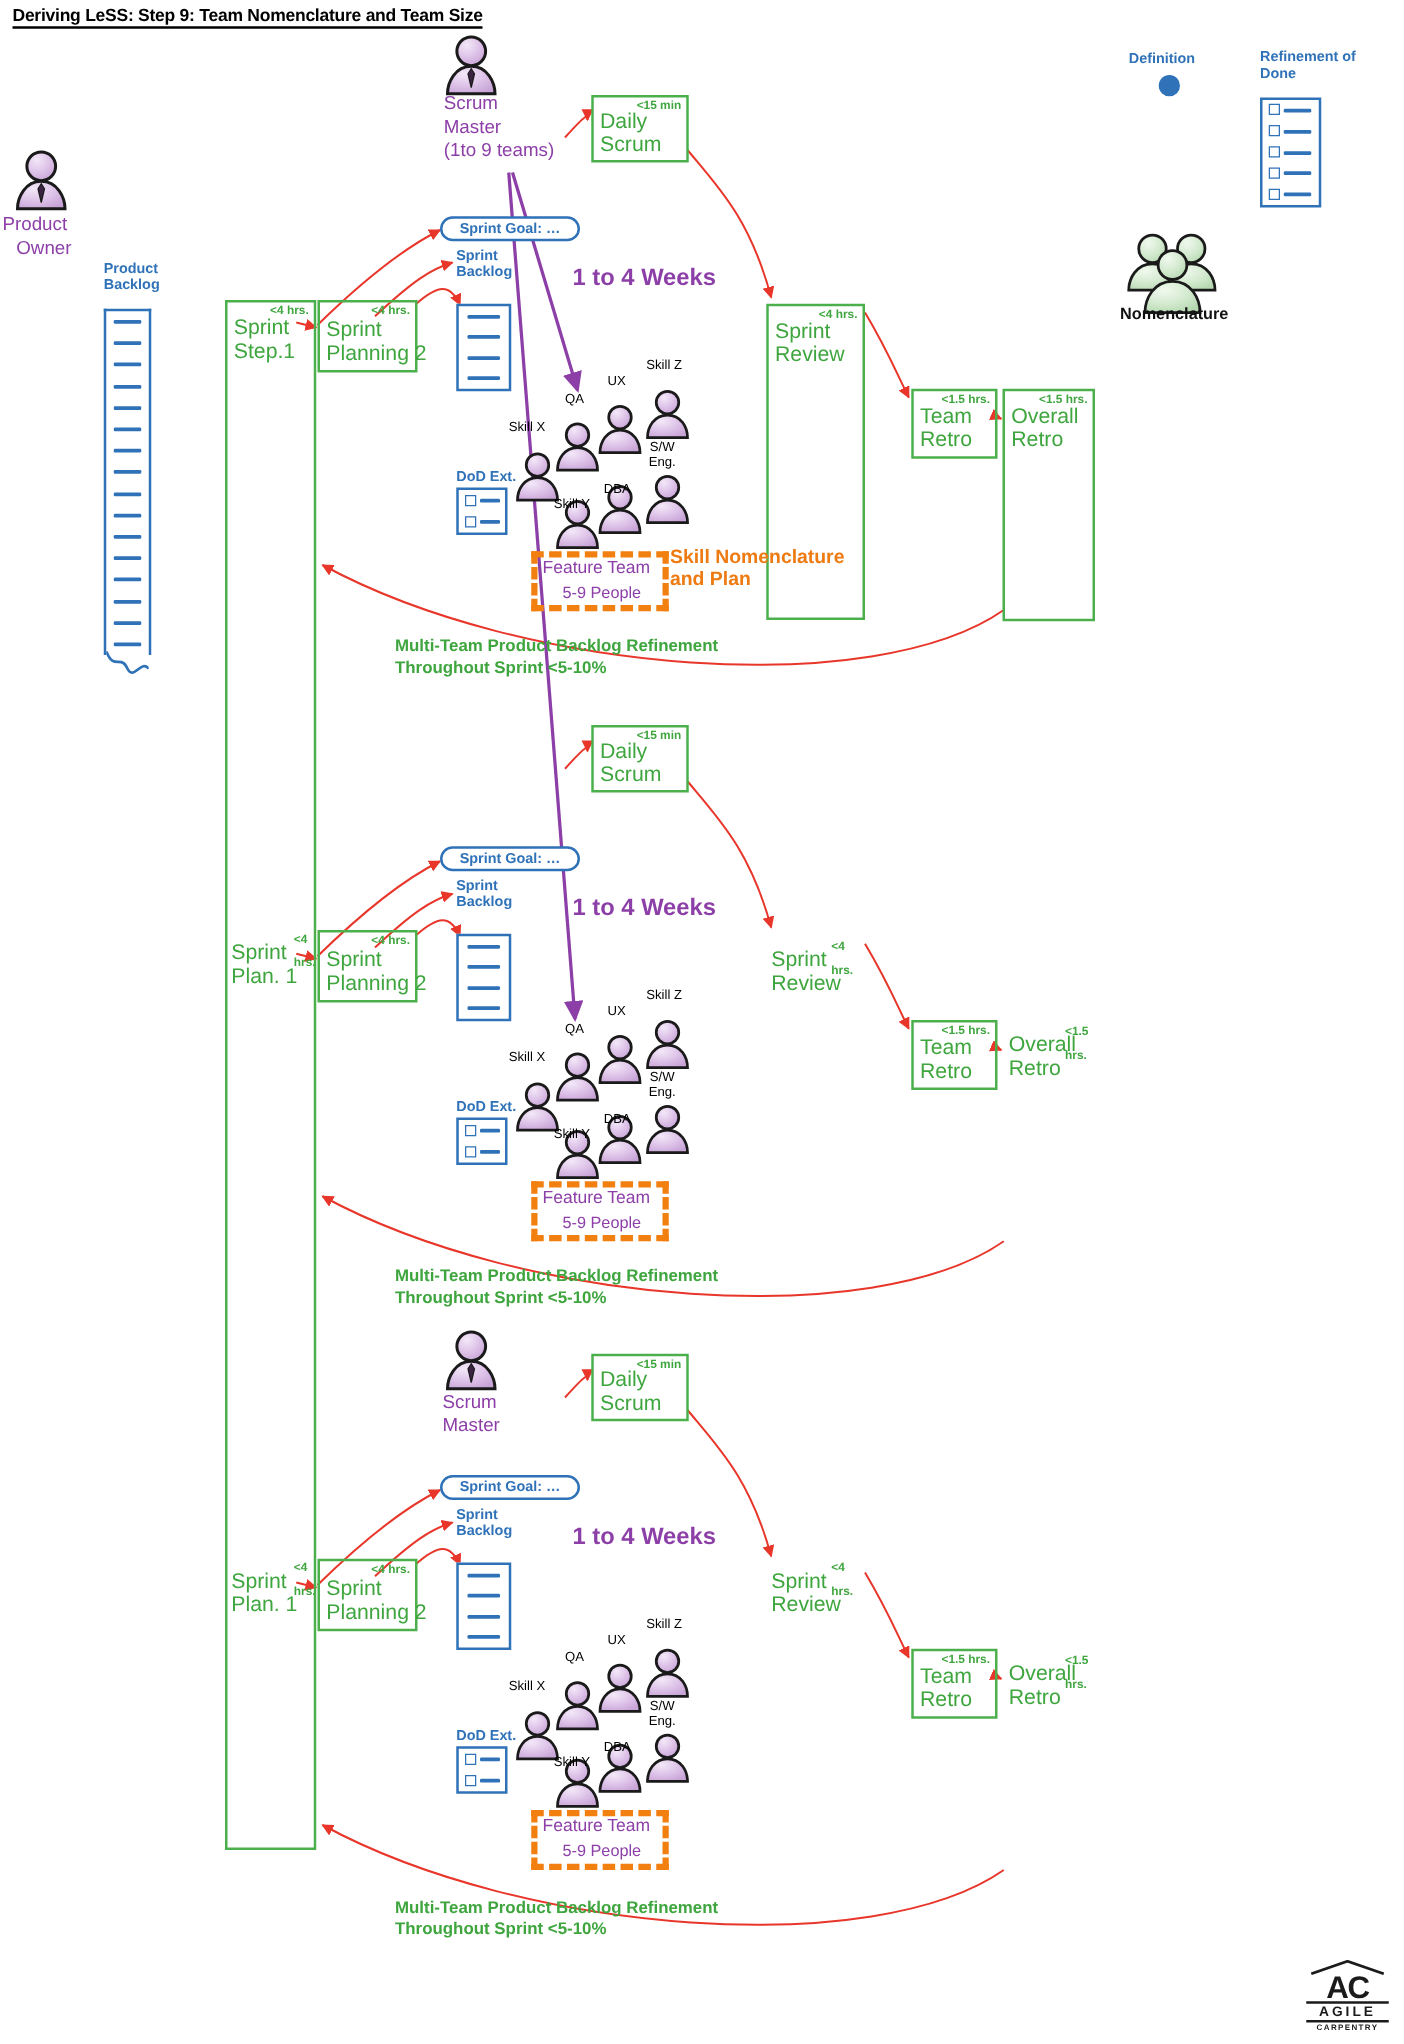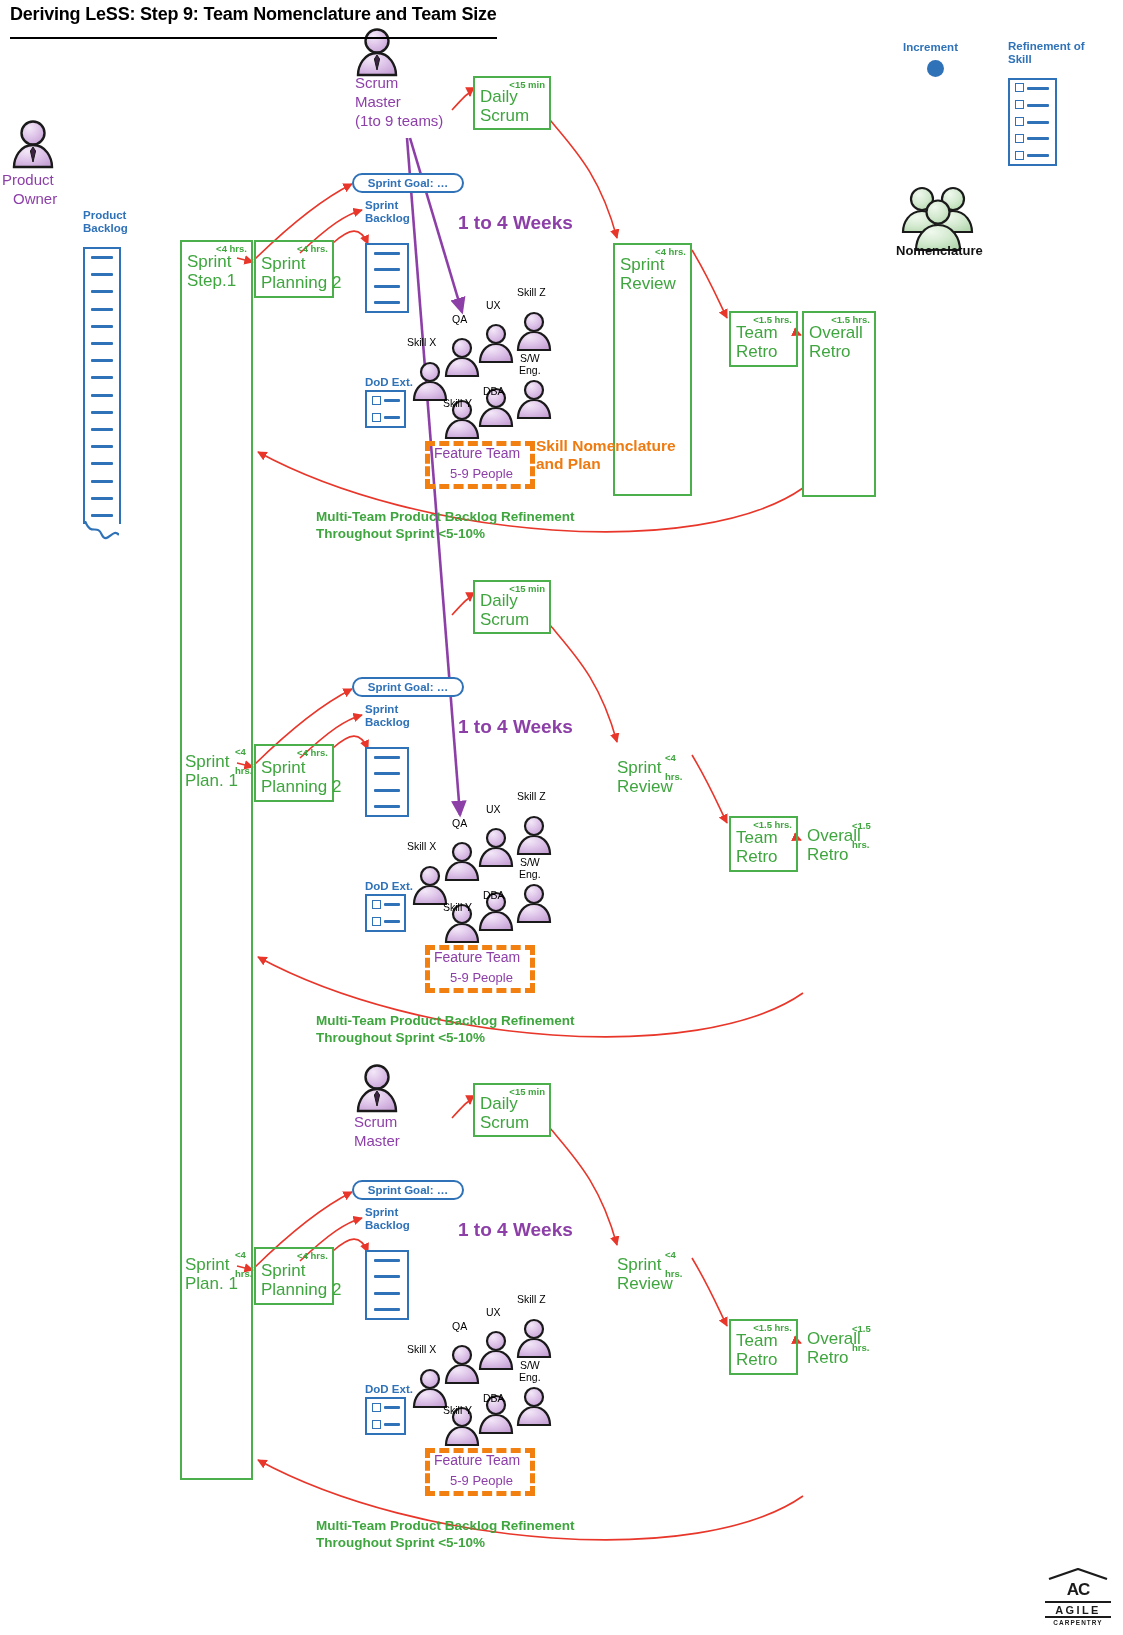--- a/index.html
+++ b/index.html
@@ -7,24 +7,24 @@
        font-family:"Liberation Sans","DejaVu Sans",sans-serif;
        -webkit-font-smoothing:antialiased;}
   #stage{position:absolute;left:0;top:0;width:1123px;height:1635px;overflow:hidden;}
   #svgLayer{position:absolute;left:0;top:0;width:1123px;height:1635px;pointer-events:none;}
 
   .abs{position:absolute;}
 
   
   #title{
     left:10px;top:4px;
-    font-size:18px;font-weight:bold;color:#000;
+    font-size:14px;font-weight:bold;color:#000;
     letter-spacing:-0.2px;
     border-bottom:2px solid #000;
-    padding-bottom:12px;
+    padding-bottom:1px;
     white-space:nowrap;
   }
 
   
   .gbox{
     border:2.2px solid #4bb04b;
     color:#3fa63f;
     box-sizing:border-box;
     background:transparent;
   }
@@ -64,21 +64,21 @@
   }
   .calloutText{color:#ee7b11;font-weight:bold;font-size:15.5px;line-height:18px;white-space:nowrap;}
 
   
   .skill{color:#000;font-size:10.5px;line-height:12px;text-align:center;white-space:nowrap;}
   .increment{position:absolute;border-radius:50%;background:#2f72b8;}
   .stakeLabel{color:#111;font-size:13px;font-weight:600;white-space:nowrap;}
 
   
   #logo{right:12px;bottom:8px;width:66px;text-align:center;color:#1b1b1b;}
-  #logo .ac{font-size:17px;font-weight:bold;letter-spacing:-1px;line-height:22px;}
+  #logo .ac{font-size:25px;font-weight:bold;letter-spacing:-1px;line-height:22px;}
   #logo .ag{font-size:11px;font-weight:bold;letter-spacing:2.4px;line-height:12px;}
   #logo .cp{font-size:6.4px;font-weight:bold;letter-spacing:1.1px;line-height:8px;}
   #logo .roofline{height:0;border-top:2px solid #1b1b1b;margin:0 0 1px 0;}
 </style>
 </head>
 <body>
 
 <div id="stage">
 
   <svg id="svgLayer" viewBox="0 0 1123 1635">
@@ -285,26 +285,26 @@
     <div>(1to 9 teams)</div>
   </div>
 
   <div class="abs plabel" style="left:354px;top:1112px;font-size:15px;line-height:19px;">
     <div>Scrum</div>
     <div>Master</div>
   </div>
 
   <div class="abs stakeLabel" style="left:896px;top:243px;">Nomenclature</div>
 
-  <div class="abs blabel" style="left:903px;top:41px;">Increment</div>
+  <div class="abs blabel" style="left:903px;top:41px;">Definition</div>
   <div class="abs increment" style="left:927px;top:60px;width:17px;height:17px;"></div>
 
   <div class="abs blabel" style="left:1008px;top:40px;">
     <div>Refinement of</div>
-    <div>Skill</div>
+    <div>Done</div>
   </div>
   <div class="abs bbox" id="dodBox" style="left:1008px;top:78px;width:49px;height:88px;">
       <div class="bchk" style="left: 5px; top: 3.4px;"></div>
       <div class="bline" style="left: 17px; width: 22px; top: 6.9px;"></div>
       <div class="bchk" style="left: 5px; top: 20.2px;"></div>
       <div class="bline" style="left: 17px; width: 22px; top: 23.7px;"></div>
       <div class="bchk" style="left: 5px; top: 37px;"></div>
       <div class="bline" style="left: 17px; width: 22px; top: 40.5px;"></div>
       <div class="bchk" style="left: 5px; top: 53.8px;"></div>
       <div class="bline" style="left: 17px; width: 22px; top: 57.3px;"></div>

